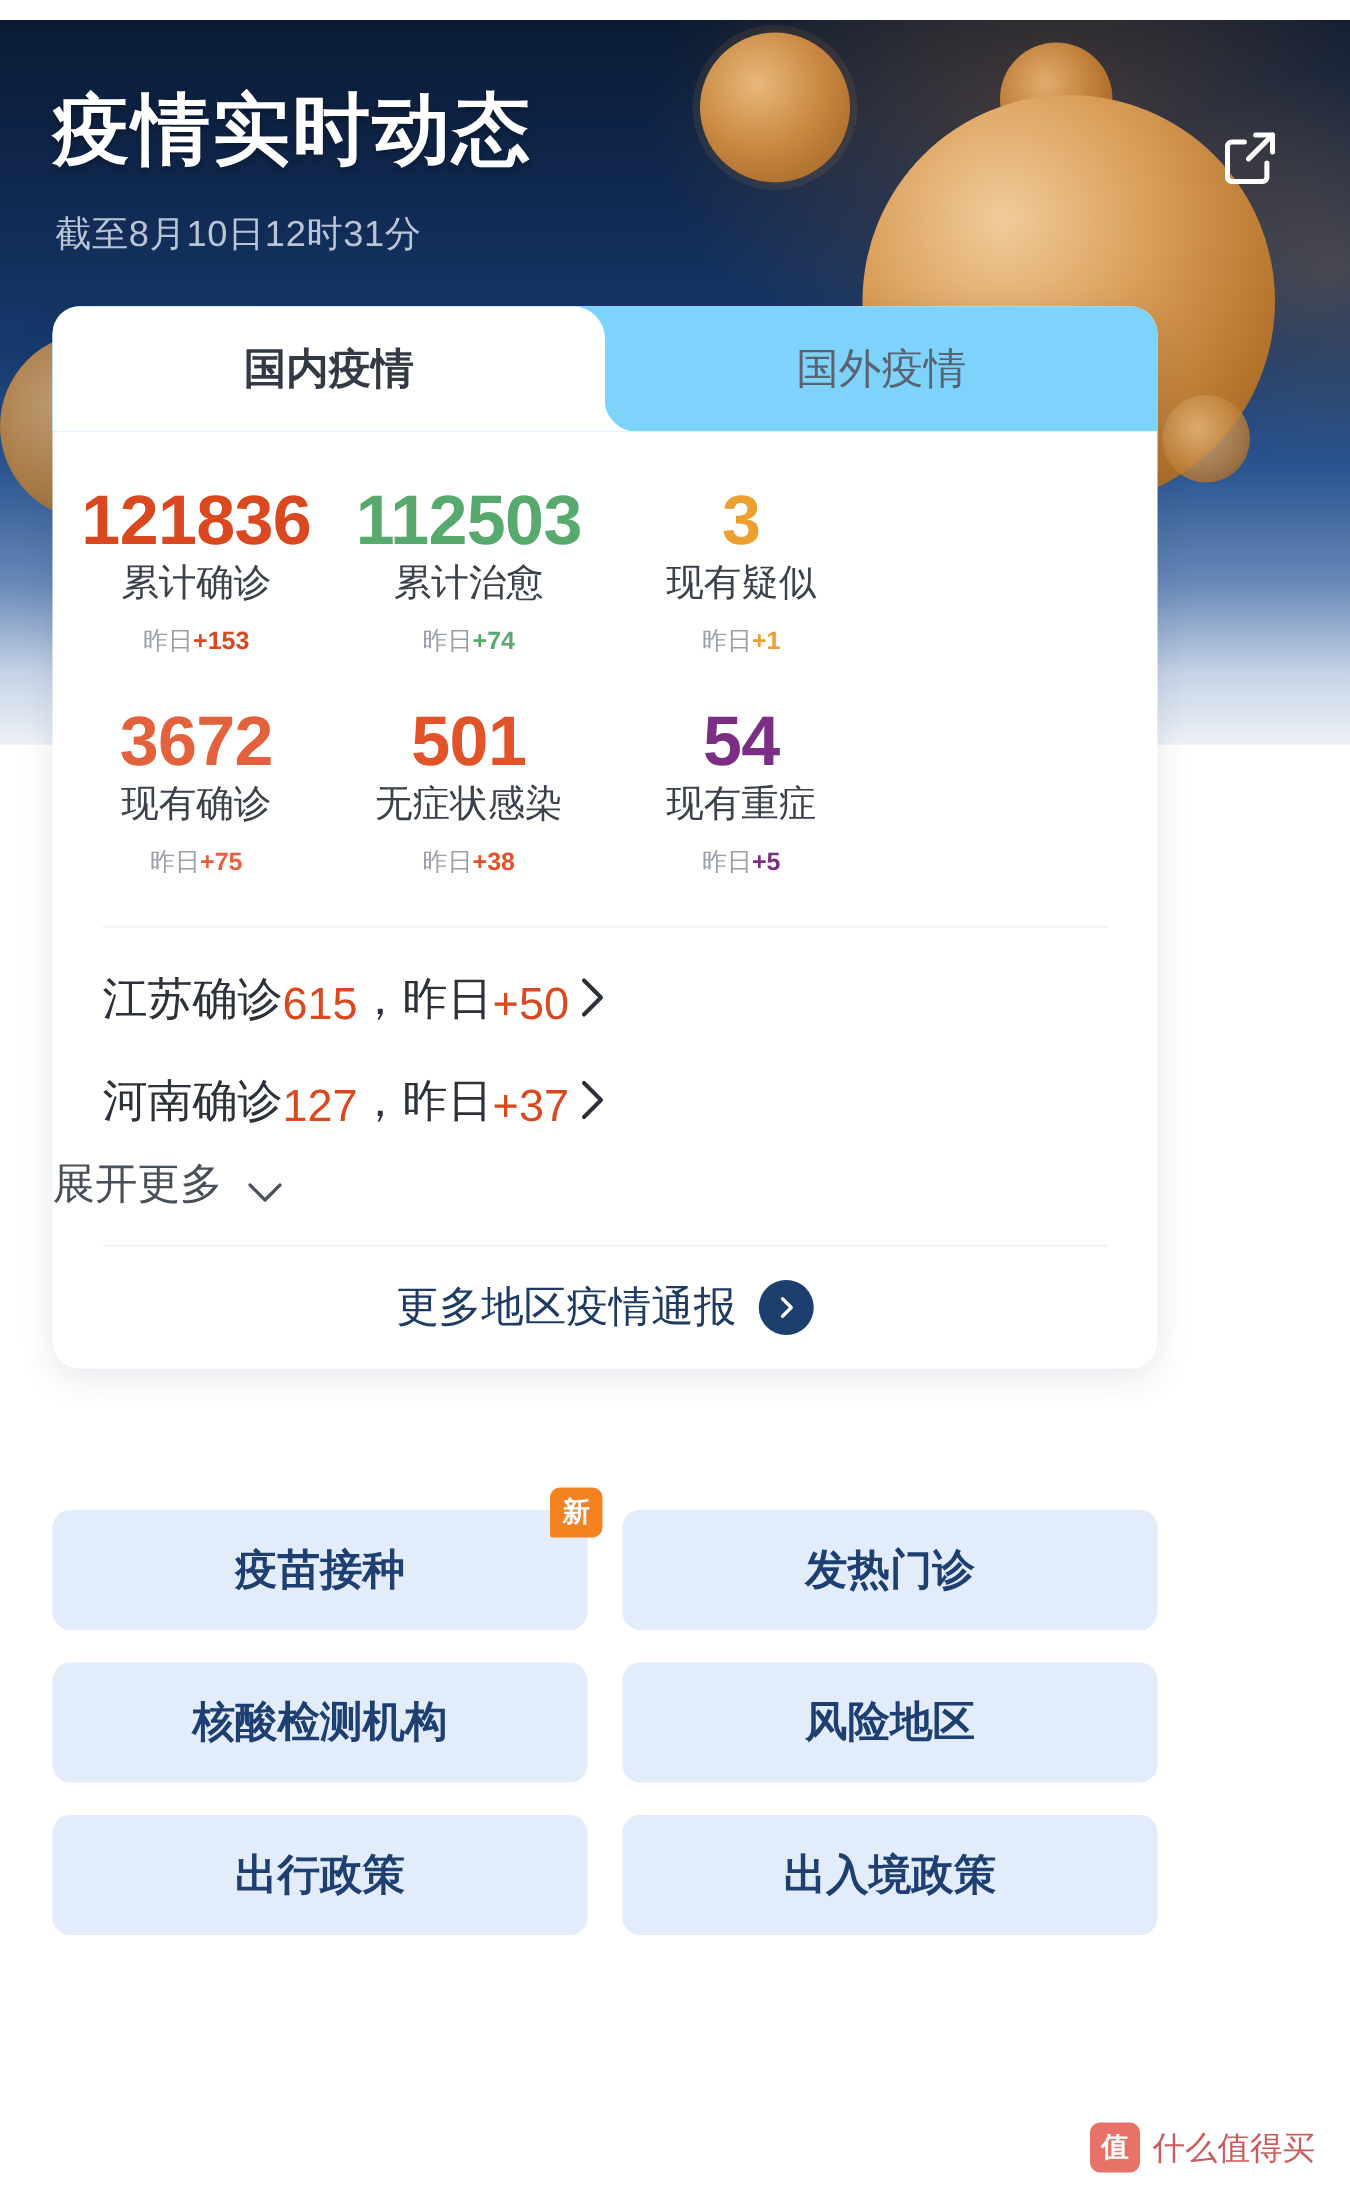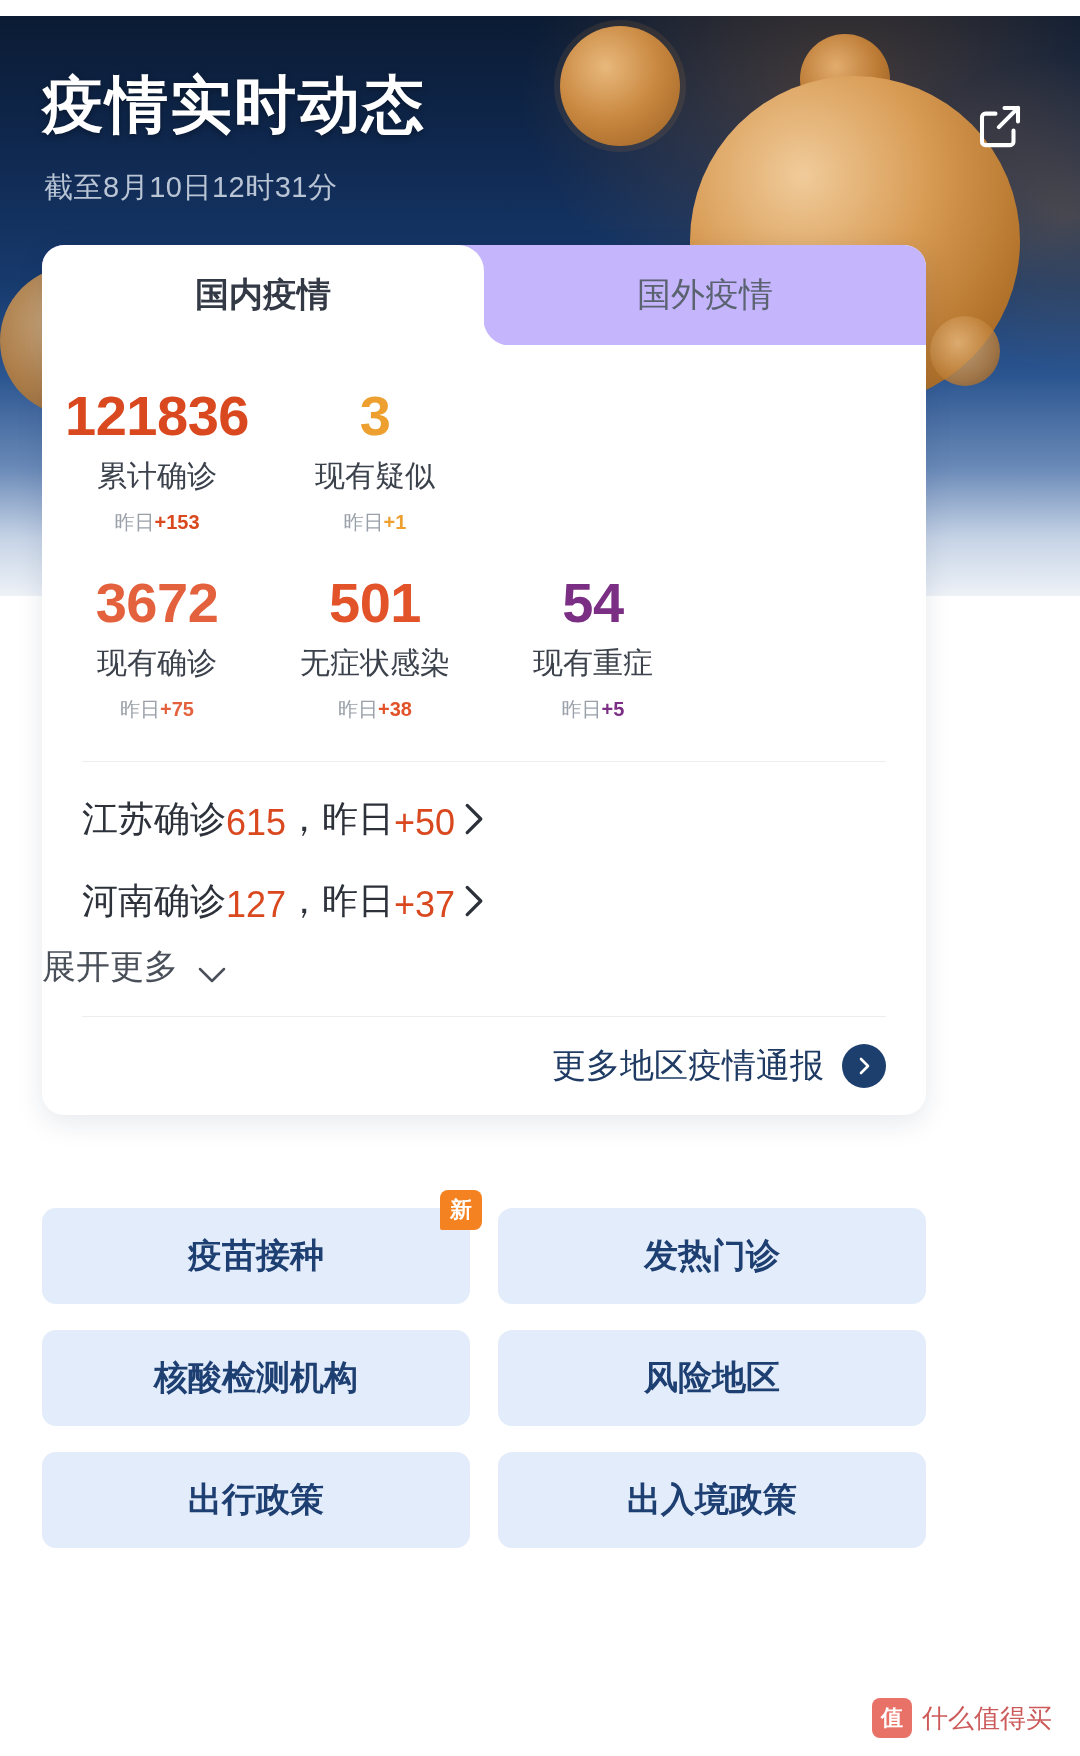--- a/index.html
+++ b/index.html
@@ -55,40 +55,40 @@
     display:flex; align-items:center; justify-content:center; cursor:pointer;
   }
 
   
   .card{
     position:absolute; left:42px; top:245px; width:884px;
     background:#ffffff; border-radius:22px;
     box-shadow:0 8px 28px rgba(20,40,80,.10);
     padding-bottom:22px;
   }
-  .tabs{display:flex; height:100px; background:#c4b5fd; border-radius:22px 22px 0 0; overflow:hidden;}
+  .tabs{display:flex; height:100px; background:#7dd3fc; border-radius:22px 22px 0 0; overflow:hidden;}
   .tab{
     flex:1; display:flex; align-items:center; justify-content:center;
     font-size:34px; color:#5b6371; cursor:pointer; position:relative;
   }
   .tab.active{
     background:#ffffff; color:#333a45; font-weight:bold;
     border-radius:22px 26px 0 0;
   }
   .tab.active::after{
     content:""; position:absolute; right:-26px; bottom:0; width:26px; height:26px;
     background:#ffffff;
     -webkit-mask:radial-gradient(circle 26px at 26px 0, transparent 0 26px, #000 27px);
             mask:radial-gradient(circle 26px at 26px 0, transparent 0 26px, #000 27px);
   }
 
   .stats{display:grid; grid-template-columns:repeat(4,1fr); padding:42px 6px 10px 6px;}
   .stat{display:flex; flex-direction:column; align-items:center;}
   .stat .num{font-size:56px; font-weight:bold; line-height:1.05; letter-spacing:-.5px;}
-  .stat .lbl{font-size:30px; color:#3c424c; margin-top:10px;}
+  .stat .lbl{font-size:30px; color:#3c424c; margin-top:0;}
   .stat .delta{font-size:20px; color:#9aa0a9; margin-top:12px;}
   .stat .delta b{font-weight:bold;}
 
   .stats.row2{padding-top:28px; padding-bottom:30px;}
 
   .divider{height:1px; background:#ebedf0; margin:8px 40px 0 40px;}
 
   .prov{
     display:flex; align-items:flex-end; padding:0 40px; height:82px;
     font-size:36px; color:#2c313a; cursor:pointer;
@@ -96,21 +96,21 @@
   .prov .hot{color:#d9481e;}
   .prov .chev{margin-left:6px; font-size:34px; color:#2c313a;}
 
   .expand{
     display:flex; align-items:center; justify-content:flex-start;
     height:82px; font-size:34px; color:#4a5059; cursor:pointer; gap:19px;
   }
   .chev-down{display:inline-block; width:26px; height:26px;}
 
   .more-row{
-    display:flex; align-items:center; justify-content:flex-end;
+    display:flex; align-items:center; justify-content:center;
     padding:26px 40px 4px 40px; gap:18px; cursor:pointer;
   }
   .more-row .txt{font-size:34px; color:#1f3b63; font-weight:500;}
   .circle-arrow{
     width:44px;height:44px;border-radius:50%;background:#1c3f6e;
     display:flex;align-items:center;justify-content:center;
   }
 
   
   .actions{
@@ -172,20 +172,25 @@
     <div class="tab">
       <span>国外疫情</span>
     </div>
   </div>
 
   <div class="stats row1">
     <div class="stat">
       <div class="num" style="color:#d9481e">121836</div>
       <div class="lbl">累计确诊</div>
       <div class="delta"><span>昨日</span><b style="color:#d9481e">+153</b></div>
+    </div>
+    <div class="stat">
+      <div class="num" style="color:#57a96e">112503</div>
+      <div class="lbl">累计治愈</div>
+      <div class="delta"><span>昨日</span><b style="color:#57a96e">+74</b></div>
     </div>
     <div class="stat">
       <div class="num" style="color:#eda030">3</div>
       <div class="lbl">现有疑似</div>
       <div class="delta"><span>昨日</span><b style="color:#eda030">+1</b></div>
     </div>
   </div>
 
   <div class="stats row2">
     <div class="stat">

